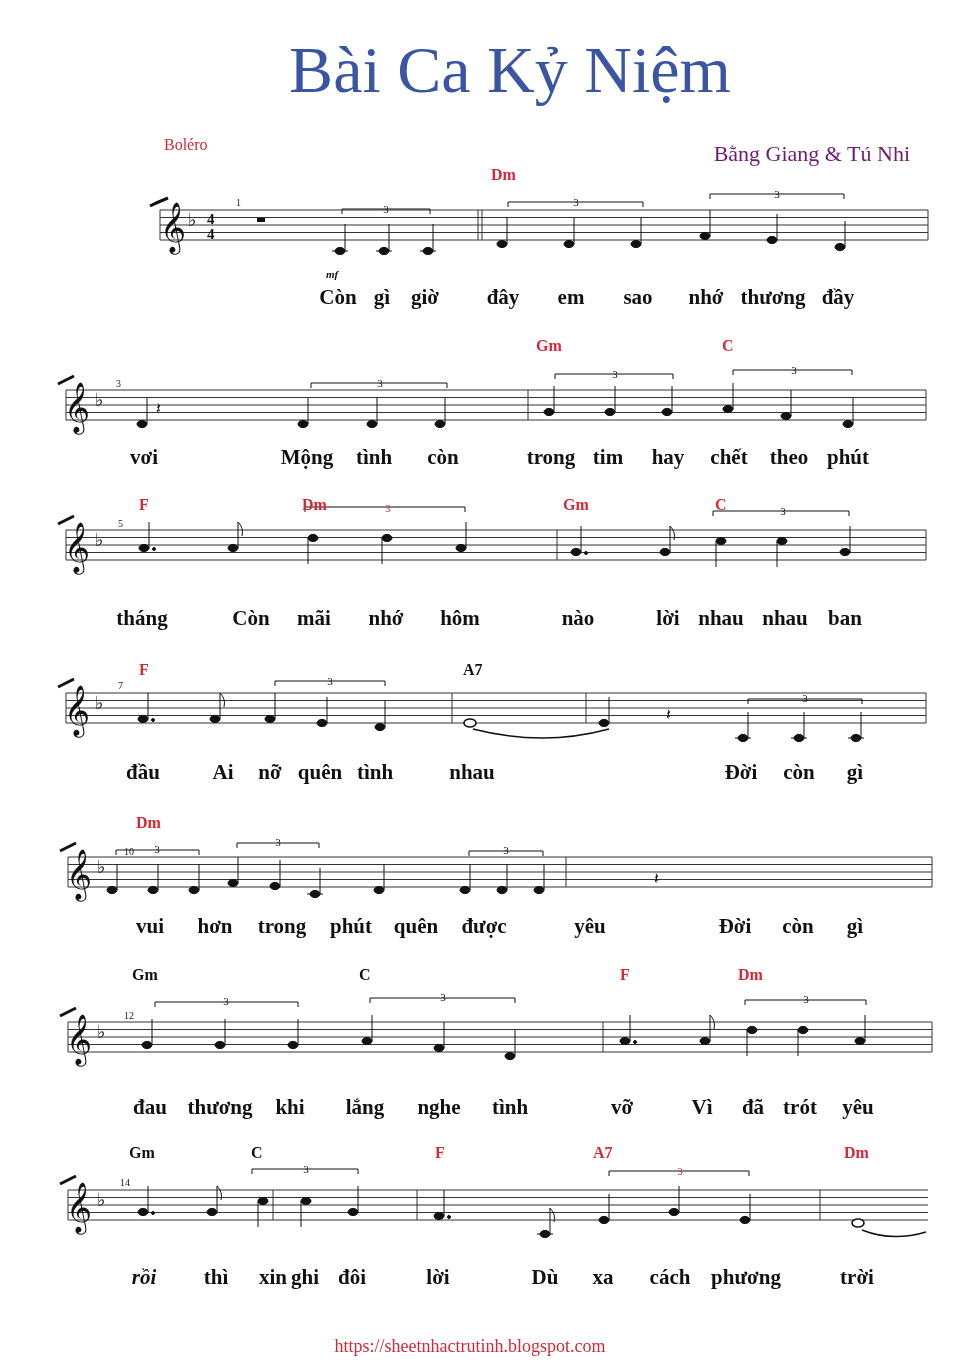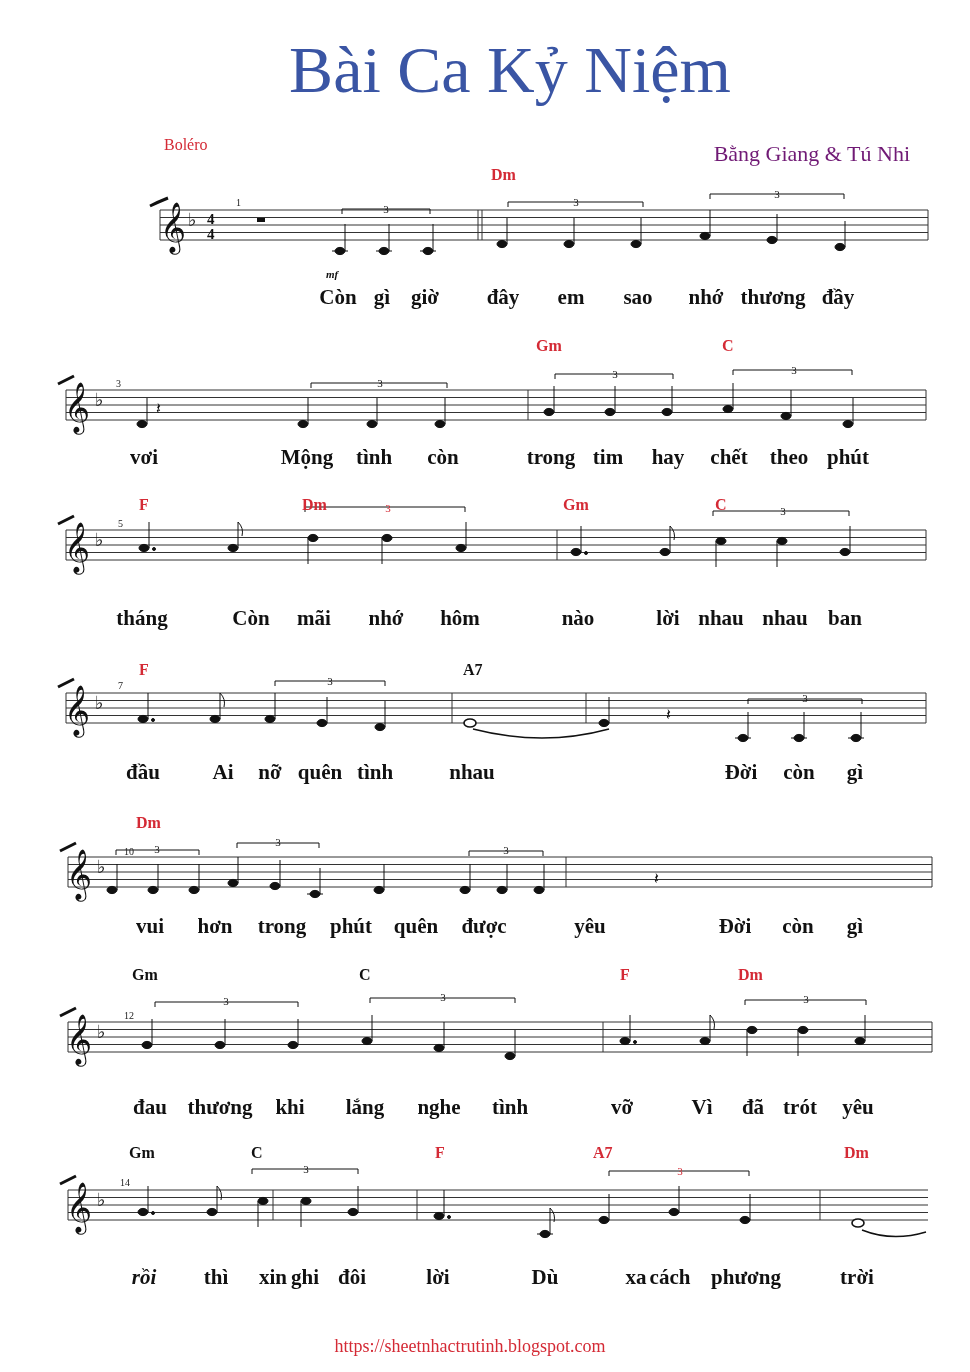--- a/index.html
+++ b/index.html
@@ -480,19 +480,19 @@
   <span class="chord red" style="left:435px;top:9px;">F</span>
   <span class="chord red" style="left:593px;top:9px;">A7</span>
   <span class="chord red" style="left:844px;top:9px;">Dm</span>
   <span class="lyric" style="left:144px;top:130px;font-style:italic;">rồi</span>
   <span class="lyric" style="left:216px;top:130px;">thì</span>
   <span class="lyric" style="left:273px;top:130px;">xin</span>
   <span class="lyric" style="left:305px;top:130px;">ghi</span>
   <span class="lyric" style="left:352px;top:130px;">đôi</span>
   <span class="lyric" style="left:438px;top:130px;">lời</span>
   <span class="lyric" style="left:545px;top:130px;">Dù</span>
-  <span class="lyric" style="left:603px;top:130px;margin-left:33px;">xa</span>
+  <span class="lyric" style="left:603px;top:130px;">xa</span>
   <span class="lyric" style="left:670px;top:130px;">cách</span>
   <span class="lyric" style="left:746px;top:130px;">phương</span>
   <span class="lyric" style="left:857px;top:130px;">trời</span>
 </div>
 
 <div class="footer">https://sheetnhactrutinh.blogspot.com</div>
 
 </body></html>

